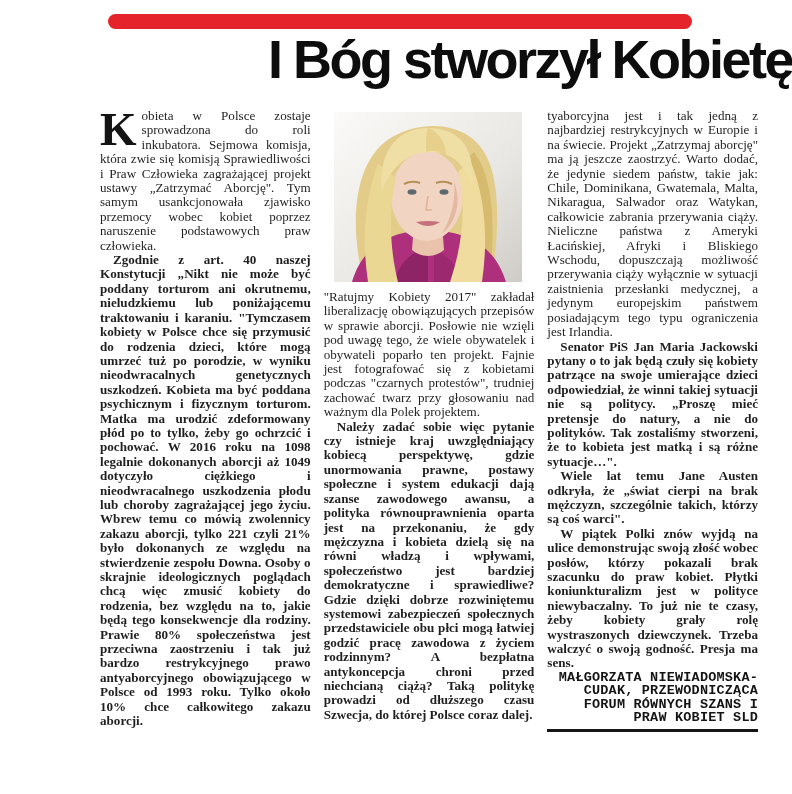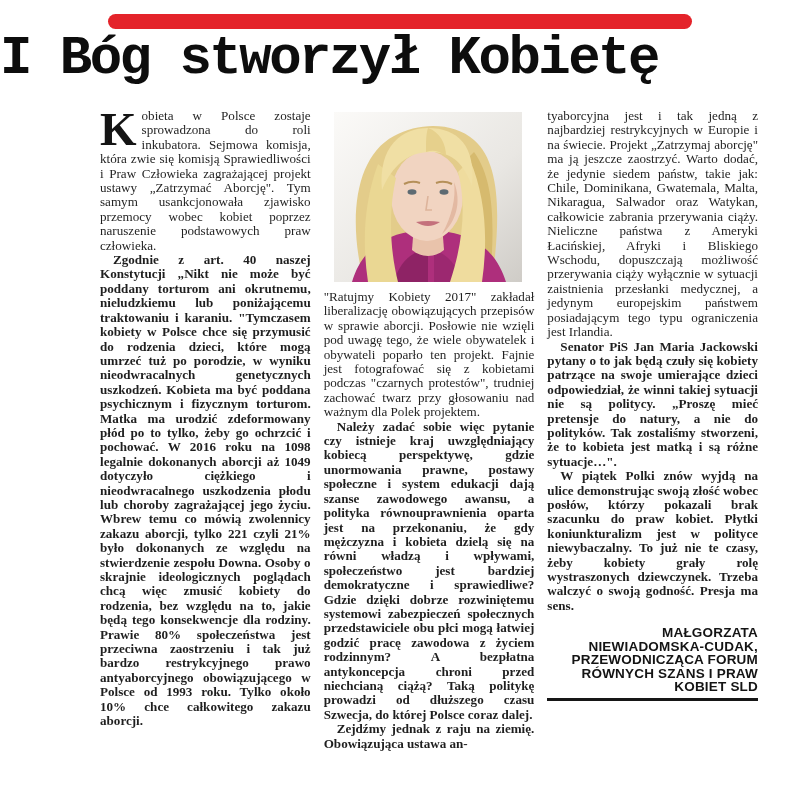--- a/index.html
+++ b/index.html
@@ -1,30 +1,30 @@
 <!DOCTYPE html>
 <html><head>
 <meta charset="utf-8">
 <style>
   html,body{margin:0;padding:0;background:#ffffff;}
   .page{position:relative;width:792px;height:794px;background:#ffffff;overflow:hidden;
         font-family:"Liberation Serif", serif;color:#1f1f1f;}
   .redbar{position:absolute;left:108px;top:14px;width:584px;height:15px;
           background:#e4232a;border-radius:8px;}
-  .headline{position:absolute;left:0;top:28px;width:792px;margin:0;text-align:left;
-            font-family:Liberation Mono, monospace;font-weight:bold;font-size:54px;
+  .headline{position:absolute;left:0;top:28px;width:792px;margin:0;text-align:right;
+            font-family:Liberation Sans, sans-serif;font-weight:bold;font-size:54px;
             letter-spacing:-2.5px;color:#0d0d0d;white-space:nowrap;}
   .columns{position:absolute;left:100px;top:109px;width:658px;display:flex;gap:13px;}
   .col{width:211px;font-size:13.1px;line-height:14.4px;text-align:justify;}
   .para{margin:0;}
   .para.indent{text-indent:13px;font-weight:bold;}
   .dropcap{float:left;font-size:47px;line-height:38px;font-weight:bold;
            padding:1px 5px 0 0;color:#141414;}
   .photo{width:188px;height:170px;margin:3px 6px 8px 10px;display:block;}
-  .signature{margin-top:13px;font-family:Liberation Sans, sans-serif;font-weight:bold;
+  .signature{font-family:Liberation Mono, monospace;font-weight:bold;
              font-size:13.5px;line-height:13.5px;text-align:right;color:#141414;
              letter-spacing:0.2px;}
   .sig-rule{border:0;border-top:3px solid #161616;margin:4px 0 0 0;width:100%;}
 </style>
 </head>
 <body>
 
 <div class="page">
 
   <div class="redbar"></div>
@@ -69,25 +69,25 @@
 
         <path d="M70,72 Q78,68 86,71" stroke="#b59059" stroke-width="2" fill="none"></path>
         <path d="M102,71 Q110,68 118,72" stroke="#b59059" stroke-width="2" fill="none"></path>
         <ellipse cx="78" cy="80" rx="4.5" ry="2.8" fill="#5d6a72"></ellipse>
         <ellipse cx="110" cy="80" rx="4.5" ry="2.8" fill="#5d6a72"></ellipse>
         <path d="M94,84 L92,98 L98,98" stroke="#ddb49b" stroke-width="1.6" fill="none"></path>
         <path d="M82,110 Q94,118 106,110 Q94,108 82,110 Z" fill="#c4717c"></path>
       </svg>
       <p class="para">"Ratujmy Kobiety 2017" zakładał liberalizację obowiązujących przepisów w sprawie aborcji. Posłowie nie wzięli pod uwagę tego, że wiele obywatelek i obywateli poparło ten projekt. Fajnie jest fotografować się z kobietami podczas "czarnych protestów", trudniej zachować twarz przy głosowaniu nad ważnym dla Polek projektem.</p>
       <p class="para indent">Należy zadać sobie więc pytanie czy istnieje kraj uwzględniający kobiecą perspektywę, gdzie unormowania prawne, postawy społeczne i system edukacji dają szanse zawodowego awansu, a polityka równouprawnienia oparta jest na przekonaniu, że gdy mężczyzna i kobieta dzielą się na równi władzą i wpływami, społeczeństwo jest bardziej demokratyczne i sprawiedliwe? Gdzie dzięki dobrze rozwiniętemu systemowi zabezpieczeń społecznych przedstawiciele obu płci mogą łatwiej godzić pracę zawodowa z życiem rodzinnym? A bezpłatna antykoncepcja chroni przed niechcianą ciążą? Taką politykę prowadzi od dłuższego czasu Szwecja, do której Polsce coraz dalej.</p>
-      <p class="para indent">Zejdźmy jednak z raju na ziemię. Obowiązująca ustawa an-</p>
     </div>
 
     <div class="col">
       <p class="para">tyaborcyjna jest i tak jedną z najbardziej restrykcyjnych w Europie i na świecie. Projekt „Zatrzymaj aborcję" ma ją jeszcze zaostrzyć. Warto dodać, że jedynie siedem państw, takie jak: Chile, Dominikana, Gwatemala, Malta, Nikaragua, Salwador oraz Watykan, całkowicie zabrania przerywania ciąży. Nieliczne państwa z Ameryki Łacińskiej, Afryki i Bliskiego Wschodu, dopuszczają możliwość przerywania ciąży wyłącznie w sytuacji zaistnienia przesłanki medycznej, a jedynym europejskim państwem posiadającym tego typu ograniczenia jest Irlandia.</p>
       <p class="para indent">Senator PiS Jan Maria Jackowski pytany o to jak będą czuły się kobiety patrzące na swoje umierające dzieci odpowiedział, że winni takiej sytuacji nie są politycy. „Proszę mieć pretensje do natury, a nie do polityków. Tak zostaliśmy stworzeni, że to kobieta jest matką i są różne sytuacje…".</p>
+      <p class="para indent">Wiele lat temu Jane Austen odkryła, że „świat cierpi na brak mężczyzn, szczególnie takich, którzy są coś warci".</p>
       <p class="para indent">W piątek Polki znów wyjdą na ulice demonstrując swoją złość wobec posłów, którzy pokazali brak szacunku do praw kobiet. Płytki koniunkturalizm jest w polityce niewybaczalny. To już nie te czasy, żeby kobiety grały rolę wystraszonych dziewczynek. Trzeba walczyć o swoją godność. Presja ma sens.</p>
       <div class="signature">MAŁGORZATA NIEWIADOMSKA-CUDAK, PRZEWODNICZĄCA FORUM RÓWNYCH SZANS I PRAW KOBIET SLD</div>
       <hr class="sig-rule">
     </div>
 
   </div>
 </div>
 
 </body></html>

